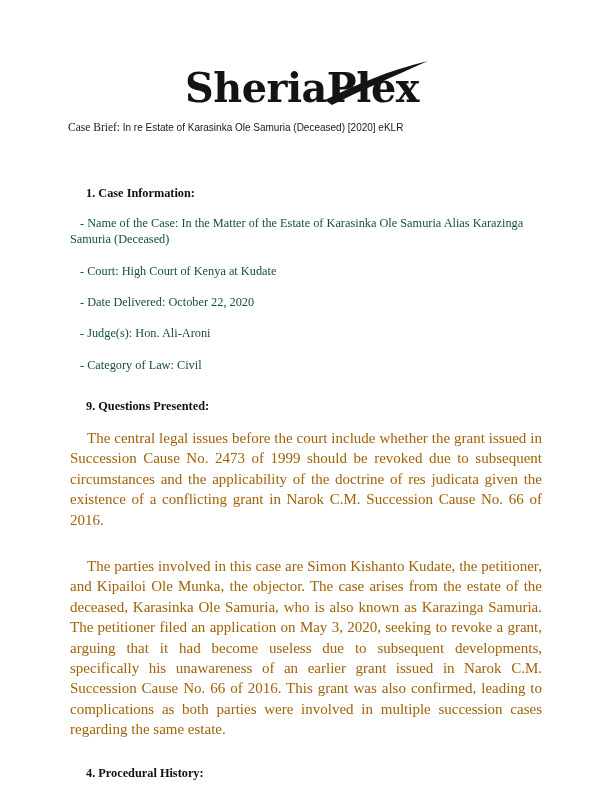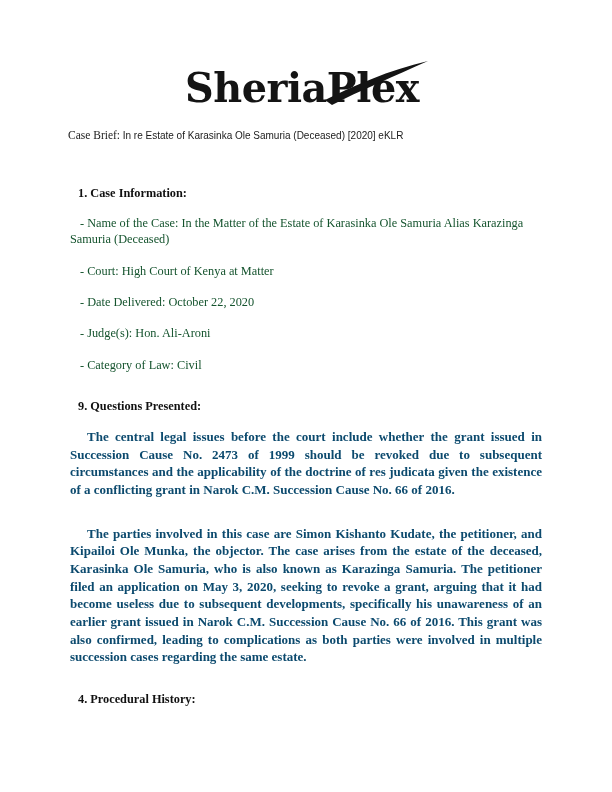--- a/index.html
+++ b/index.html
@@ -52,21 +52,20 @@
   }
 
   
   .subtitle {
     position: absolute;
     left: 68px;
     top: 121px;
     font-size: 10.5px;
     color: #1a1a1a;
     white-space: nowrap;
-    margin-top: 8px;
   }
   .subtitle .label {
     font-family: "Liberation Serif", "DejaVu Serif", serif;
     font-size: 11.5px;
   }
   .subtitle .value {
     font-family: "Liberation Sans", "DejaVu Sans", sans-serif;
     font-size: 10px;
   }
 
@@ -76,38 +75,37 @@
     left: 70px;
     top: 186px;
     width: 472px;
   }
   .section { margin: 0; }
   .heading {
     font-family: "Liberation Serif", "DejaVu Serif", serif;
     font-weight: bold;
     font-size: 12.3px;
     color: #111111;
-    margin: 0 0 14px 8px;
+    margin: 0 0 14px 16px;
   }
   .bullet {
     font-size: 12.3px;
     line-height: 1.33;
     margin: 0 0 15px 0;
     padding-left: 10px;
     color: #14532d;
   }
   .bullet.wrapped { padding-left: 0; text-indent: 10px; }
   .para {
-    font-size: 13px;
+    font-size: 15px;
     line-height: 1.36;
     margin: 0;
     text-align: justify;
     text-indent: 17px;
-    color: #0c4a6e;
-    font-weight: bold;
+    color: #a16207;
   }
   .gap-heading { margin-top: 26px; }
   .gap-after-bullets { margin-top: 26px; }
 </style>
 </head>
 <body>
 
 <div class="page">
 
   <div class="logo-block">
@@ -122,21 +120,21 @@
   <div class="subtitle">
     <span class="label">Case Brief:</span>
     <span class="value">In re Estate of Karasinka Ole Samuria (Deceased) [2020] eKLR</span>
   </div>
 
   <div class="content">
 
     <div class="section">
       <p class="heading">1. Case Information:</p>
       <p class="bullet wrapped">- Name of the Case: In the Matter of the Estate of Karasinka Ole Samuria Alias Karazinga Samuria (Deceased)</p>
-      <p class="bullet">- Court: High Court of Kenya at Matter</p>
+      <p class="bullet">- Court: High Court of Kenya at Kudate</p>
       <p class="bullet">- Date Delivered: October 22, 2020</p>
       <p class="bullet">- Judge(s): Hon. Ali-Aroni</p>
       <p class="bullet">- Category of Law: Civil</p>
     </div>
 
     <div class="section gap-after-bullets">
       <p class="heading">9. Questions Presented:</p>
       <p class="para">The central legal issues before the court include whether the grant issued in Succession Cause No. 2473 of 1999 should be revoked due to subsequent circumstances and the applicability of the doctrine of res judicata given the existence of a conflicting grant in Narok C.M. Succession Cause No. 66 of 2016.</p>
     </div>
 

